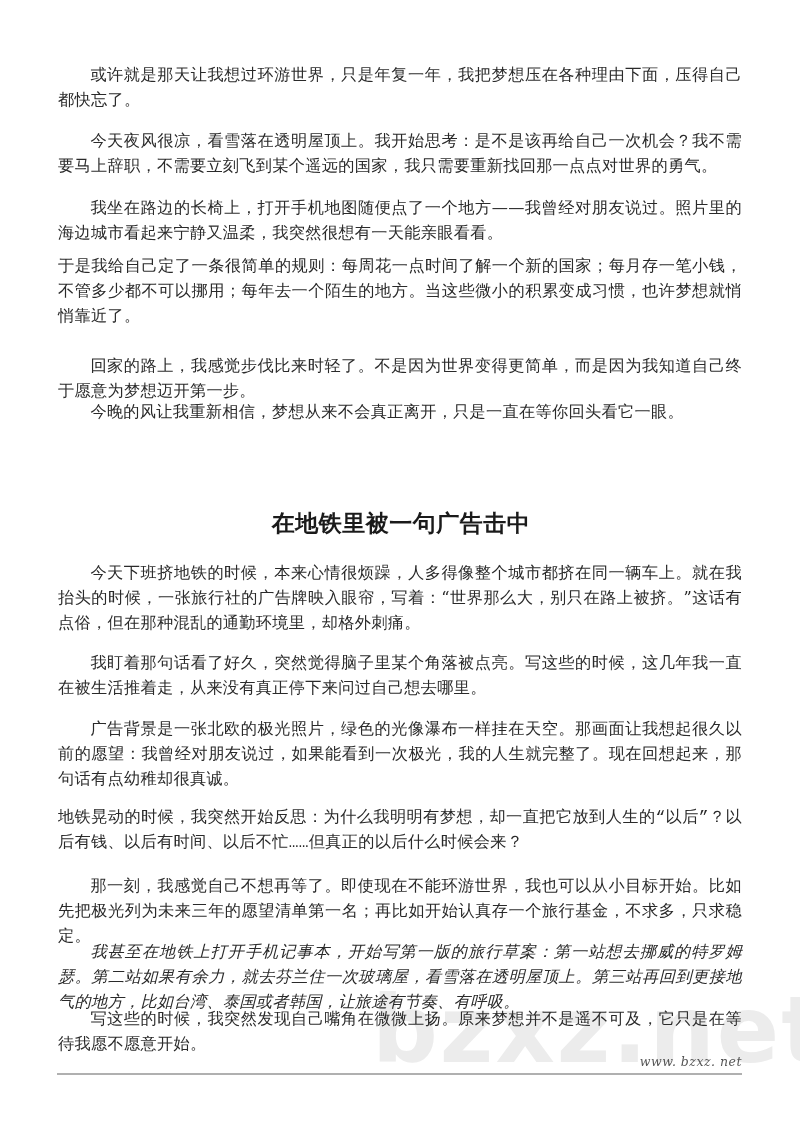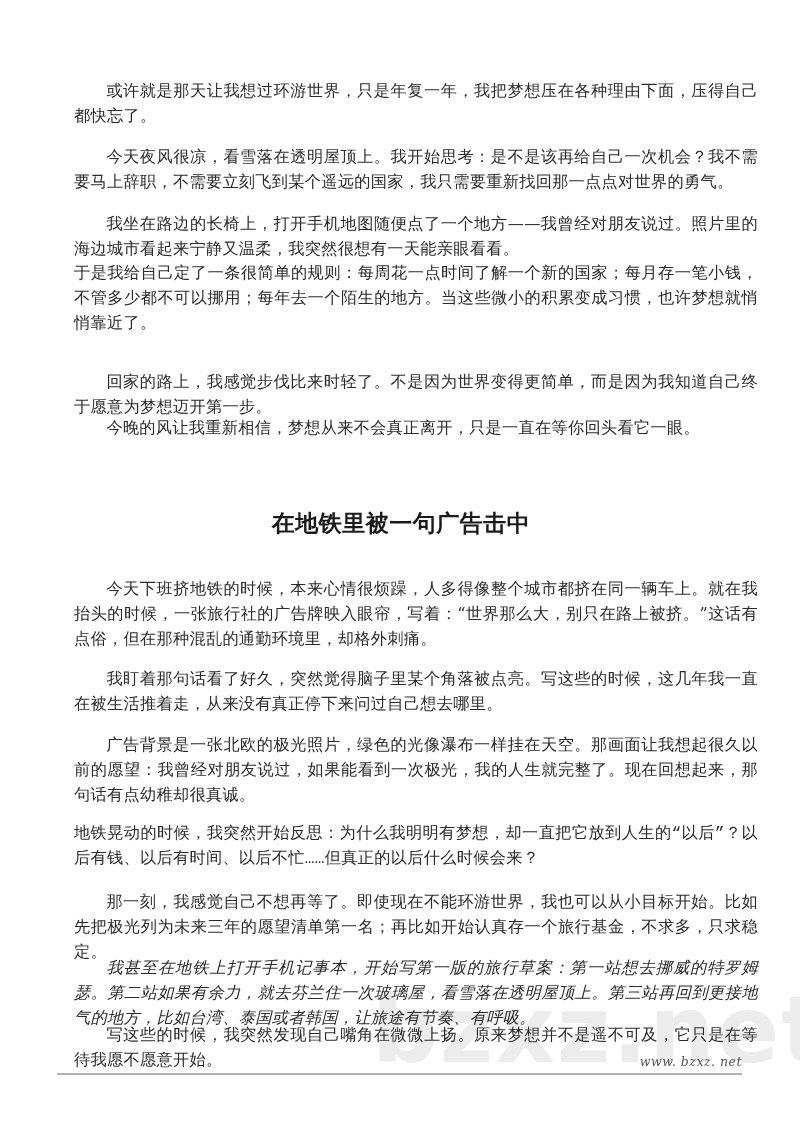--- a/index.html
+++ b/index.html
@@ -21,21 +21,21 @@
       top: 0;
       width: 684px;
     }
     .p {
       position: absolute;
       left: 0;
       width: 684px;
       font-size: 16.2px;
       line-height: 25px;
       letter-spacing: 0.3px;
-      margin: 16px;
+      margin: 0;
       text-align: justify;
       color: #2a2a2a;
     }
     .p.indent { text-indent: 2em; }
     .title {
       position: absolute;
       left: 0;
       width: 684px;
       top: 505px;
       text-align: center;
@@ -83,21 +83,21 @@
 </head>
 <body>
 
 <div class="watermark">bzxz.net</div>
 
 <div class="page">
 
   <p class="p indent" style="top:62px;">或许就是那天让我想过环游世界，只是年复一年，我把梦想压在各种理由下面，压得自己都快忘了。</p>
   <p class="p indent" style="top:128px;">今天夜风很凉，看雪落在透明屋顶上。我开始思考：是不是该再给自己一次机会？我不需要马上辞职，不需要立刻飞到某个遥远的国家，我只需要重新找回那一点点对世界的勇气。</p>
   <p class="p indent" style="top:195px;">我坐在路边的长椅上，打开手机地图随便点了一个地方——我曾经对朋友说过。照片里的海边城市看起来宁静又温柔，我突然很想有一天能亲眼看看。</p>
-  <p class="p" style="top:244px;">于是我给自己定了一条很简单的规则：每周花一点时间了解一个新的国家；每月存一笔小钱，不管多少都不可以挪用；每年去一个陌生的地方。当这些微小的积累变成习惯，也许梦想就悄悄靠近了。</p>
+  <p class="p" style="top:254px;font-family:Liberation Serif, serif;">于是我给自己定了一条很简单的规则：每周花一点时间了解一个新的国家；每月存一笔小钱，不管多少都不可以挪用；每年去一个陌生的地方。当这些微小的积累变成习惯，也许梦想就悄悄靠近了。</p>
   <p class="p indent" style="top:353px;">回家的路上，我感觉步伐比来时轻了。不是因为世界变得更简单，而是因为我知道自己终于愿意为梦想迈开第一步。</p>
   <p class="p indent" style="top:399px;">今晚的风让我重新相信，梦想从来不会真正离开，只是一直在等你回头看它一眼。</p>
 
   <h2 class="title">在地铁里被一句广告击中</h2>
   <p class="p indent" style="top:560px;">今天下班挤地铁的时候，本来心情很烦躁，人多得像整个城市都挤在同一辆车上。就在我抬头的时候，一张旅行社的广告牌映入眼帘，写着：“世界那么大，别只在路上被挤。”这话有点俗，但在那种混乱的通勤环境里，却格外刺痛。</p>
   <p class="p indent" style="top:650px;">我盯着那句话看了好久，突然觉得脑子里某个角落被点亮。写这些的时候，这几年我一直在被生活推着走，从来没有真正停下来问过自己想去哪里。</p>
   <p class="p indent" style="top:716px;">广告背景是一张北欧的极光照片，绿色的光像瀑布一样挂在天空。那画面让我想起很久以前的愿望：我曾经对朋友说过，如果能看到一次极光，我的人生就完整了。现在回想起来，那句话有点幼稚却很真诚。</p>
   <p class="p" style="top:806px;font-family:Liberation Mono, monospace;">地铁晃动的时候，我突然开始反思：为什么我明明有梦想，却一直把它放到人生的“以后”？以后有钱、以后有时间、以后不忙……但真正的以后什么时候会来？</p>
   <p class="p indent" style="top:873px;">那一刻，我感觉自己不想再等了。即使现在不能环游世界，我也可以从小目标开始。比如先把极光列为未来三年的愿望清单第一名；再比如开始认真存一个旅行基金，不求多，只求稳定。</p>
   <p class="p indent" style="top:939px;font-style:italic;">我甚至在地铁上打开手机记事本，开始写第一版的旅行草案：第一站想去挪威的特罗姆瑟。第二站如果有余力，就去芬兰住一次玻璃屋，看雪落在透明屋顶上。第三站再回到更接地气的地方，比如台湾、泰国或者韩国，让旅途有节奏、有呼吸。</p>

